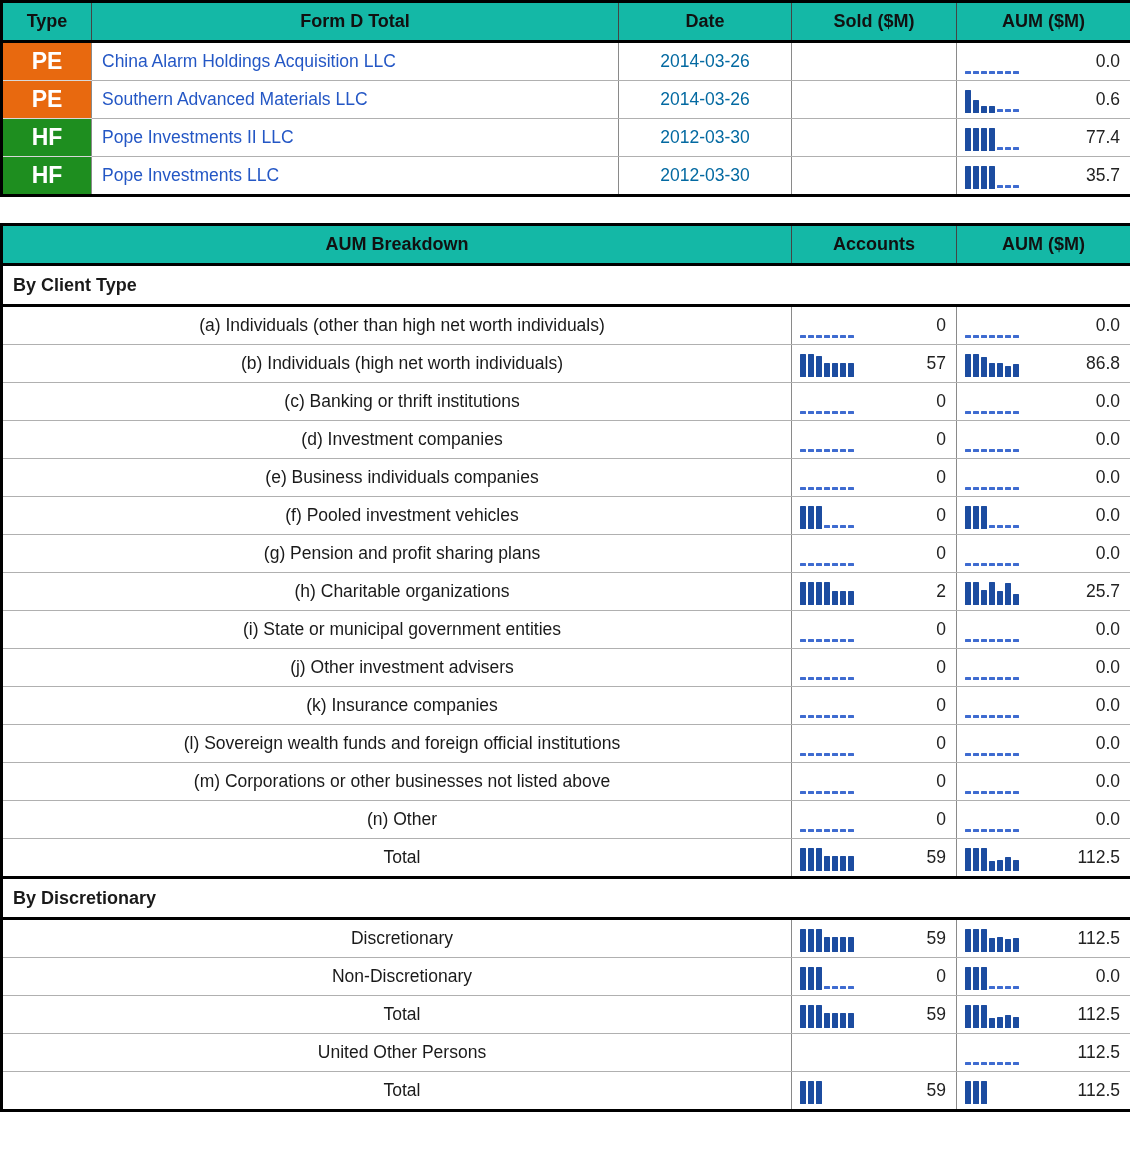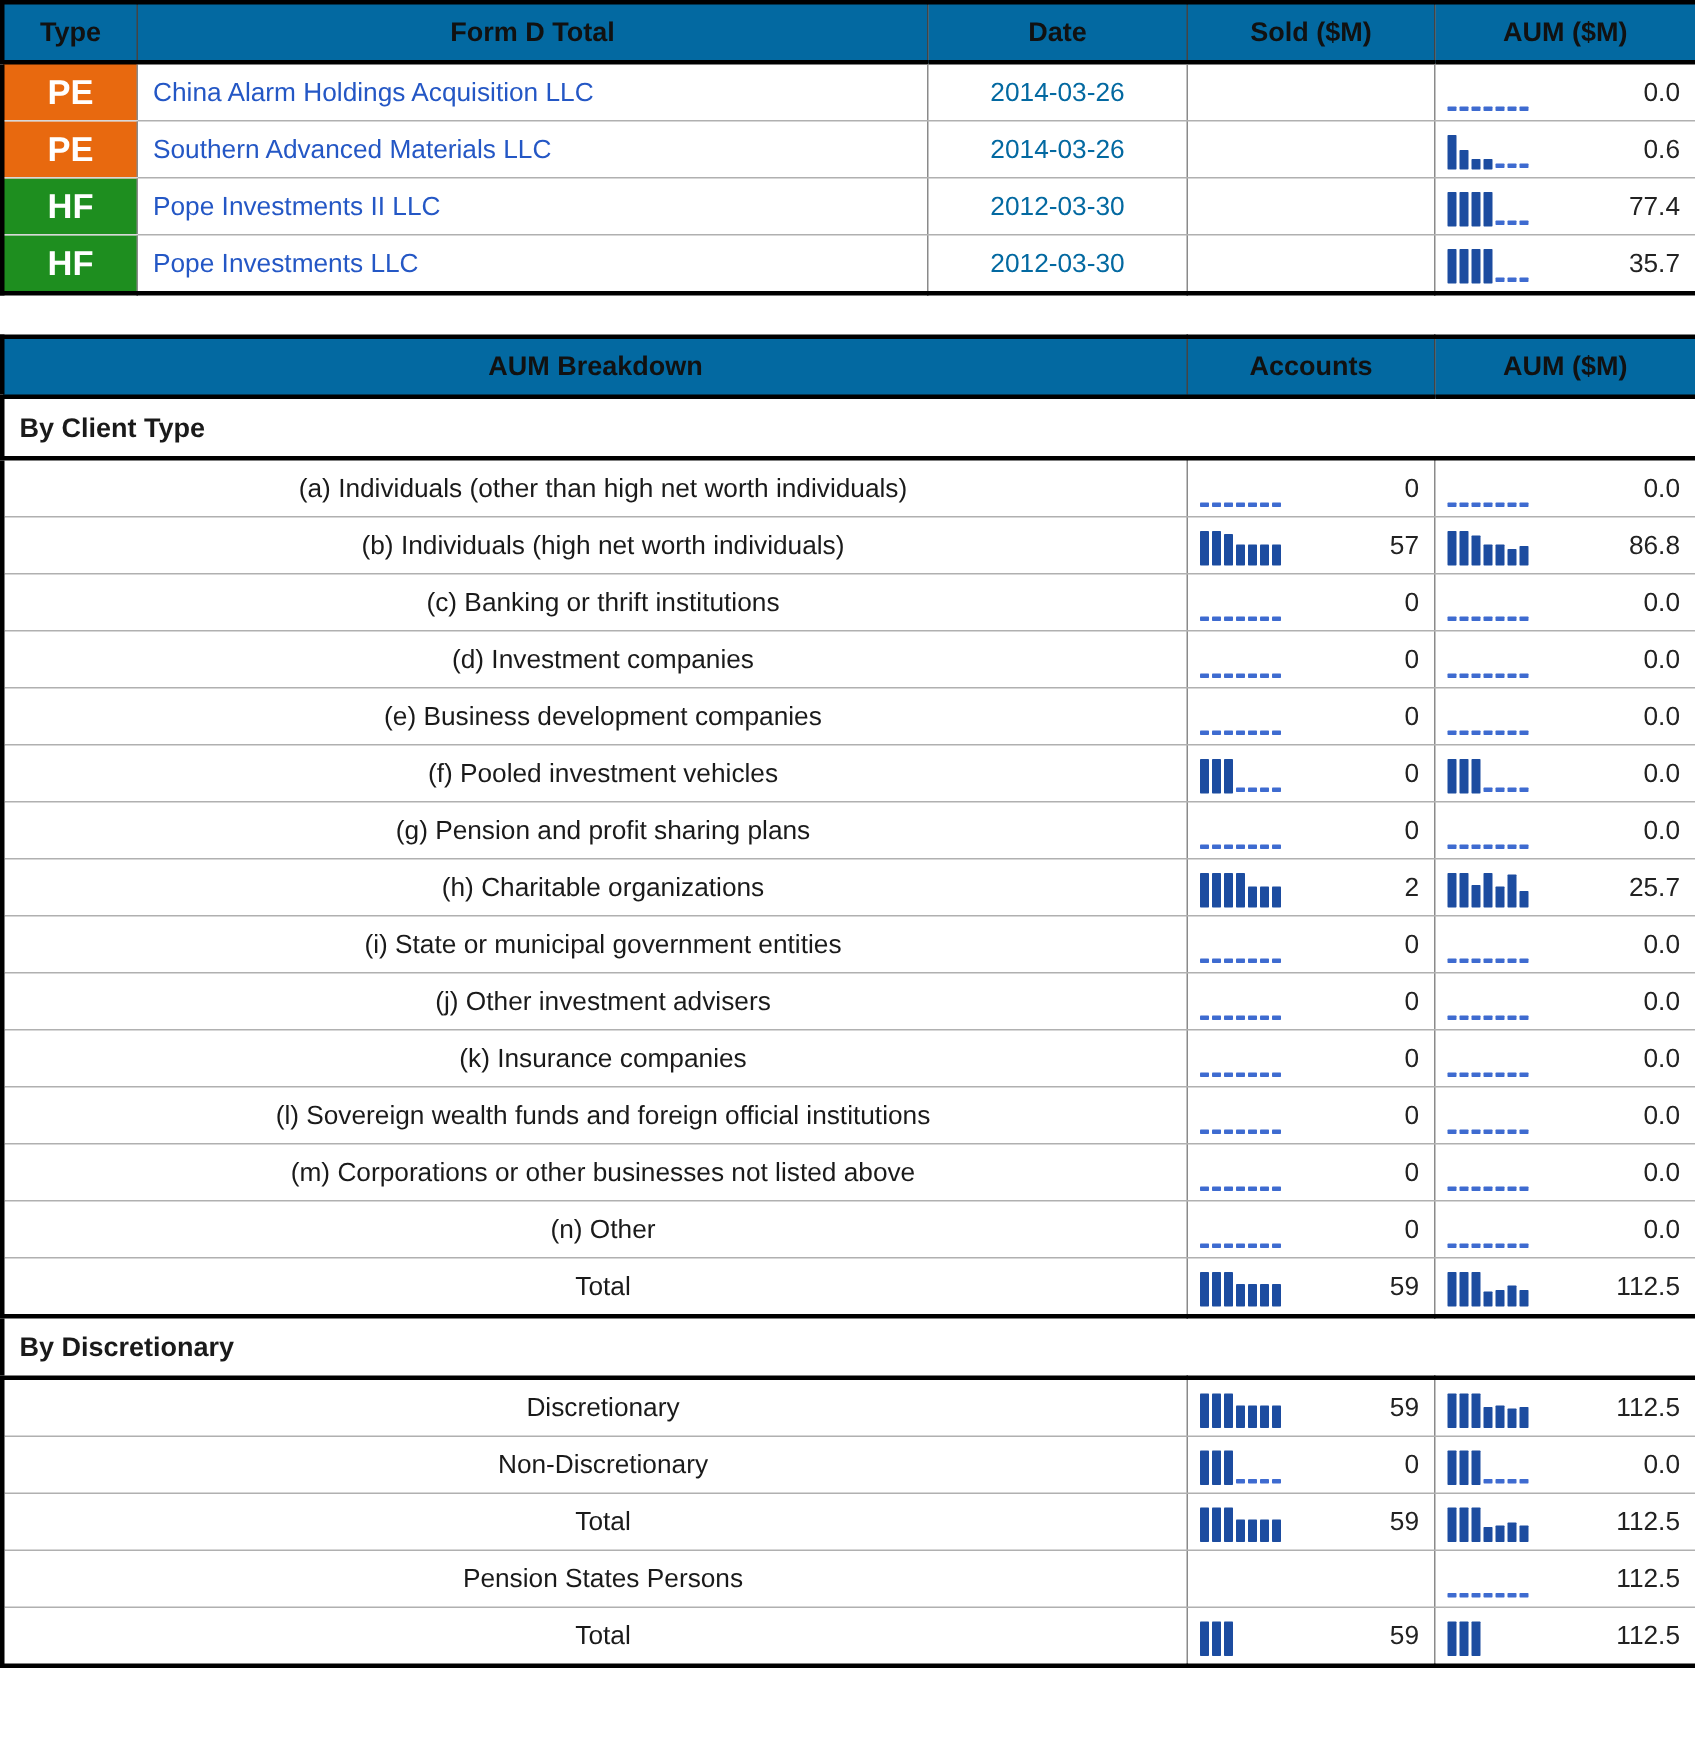--- a/index.html
+++ b/index.html
@@ -1,20 +1,20 @@
 <!DOCTYPE html>
 <html><head>
 <meta charset="utf-8">
 <style>
   html,body{margin:0;padding:0;background:#fff;}
   body{width:1130px;font-family:"Liberation Sans",sans-serif;color:#1a1a1a;}
   .page{width:1130px;}
   table{border-collapse:collapse;table-layout:fixed;width:1130px;background:#fff;}
   table.outer{border:3px solid #000;}
-  th{font-weight:bold;font-size:18px;color:#111;background:#0369a1;height:37px;
+  th{font-weight:bold;font-size:18px;color:#111;background:#14b8a6;height:37px;
      border-left:1px solid #444;border-right:1px solid #444;padding:0;text-align:center;}
   tr.head th{border-bottom:3px solid #000;}
   td{font-size:17.5px;height:37px;padding:0;
      border-left:1px solid #8a8a8a;border-right:1px solid #8a8a8a;
      border-top:1px solid #b0b0b0;border-bottom:1px solid #b0b0b0;}
   td:first-child,th:first-child{border-left:none;}
   td:last-child,th:last-child{border-right:none;}
   
   .type-cell{text-align:center;font-weight:bold;color:#fff;font-size:23px;
      border-top:1px solid #d8d8d8;border-bottom:1px solid #d8d8d8;}
@@ -279,21 +279,21 @@
                 <i class="dash"></i>
                 <i class="dash"></i>
                 <i class="dash"></i>
                 <i class="dash"></i>
               </span>
               <span class="val">0.0</span>
             </div>
           </td>
         </tr>
         <tr>
-          <td class="label-cell">(e) Business development companies</td>
+          <td class="label-cell">(e) Business individuals companies</td>
           <td>
             <div class="cellflex">
               <span class="spark">
                 <i class="dash"></i>
                 <i class="dash"></i>
                 <i class="dash"></i>
                 <i class="dash"></i>
                 <i class="dash"></i>
                 <i class="dash"></i>
                 <i class="dash"></i>
@@ -716,21 +716,21 @@
                 <i class="bar" style="height: 45%;"></i>
                 <i class="bar" style="height: 50%;"></i>
                 <i class="bar" style="height: 55%;"></i>
                 <i class="bar" style="height: 50%;"></i>
               </span>
               <span class="val">112.5</span>
             </div>
           </td>
         </tr>
         <tr>
-          <td class="label-cell">Pension States Persons</td>
+          <td class="label-cell">United Other Persons</td>
           <td>
             <div class="cellflex"></div>
           </td>
           <td>
             <div class="cellflex">
               <span class="spark">
                 <i class="dash"></i>
                 <i class="dash"></i>
                 <i class="dash"></i>
                 <i class="dash"></i>

